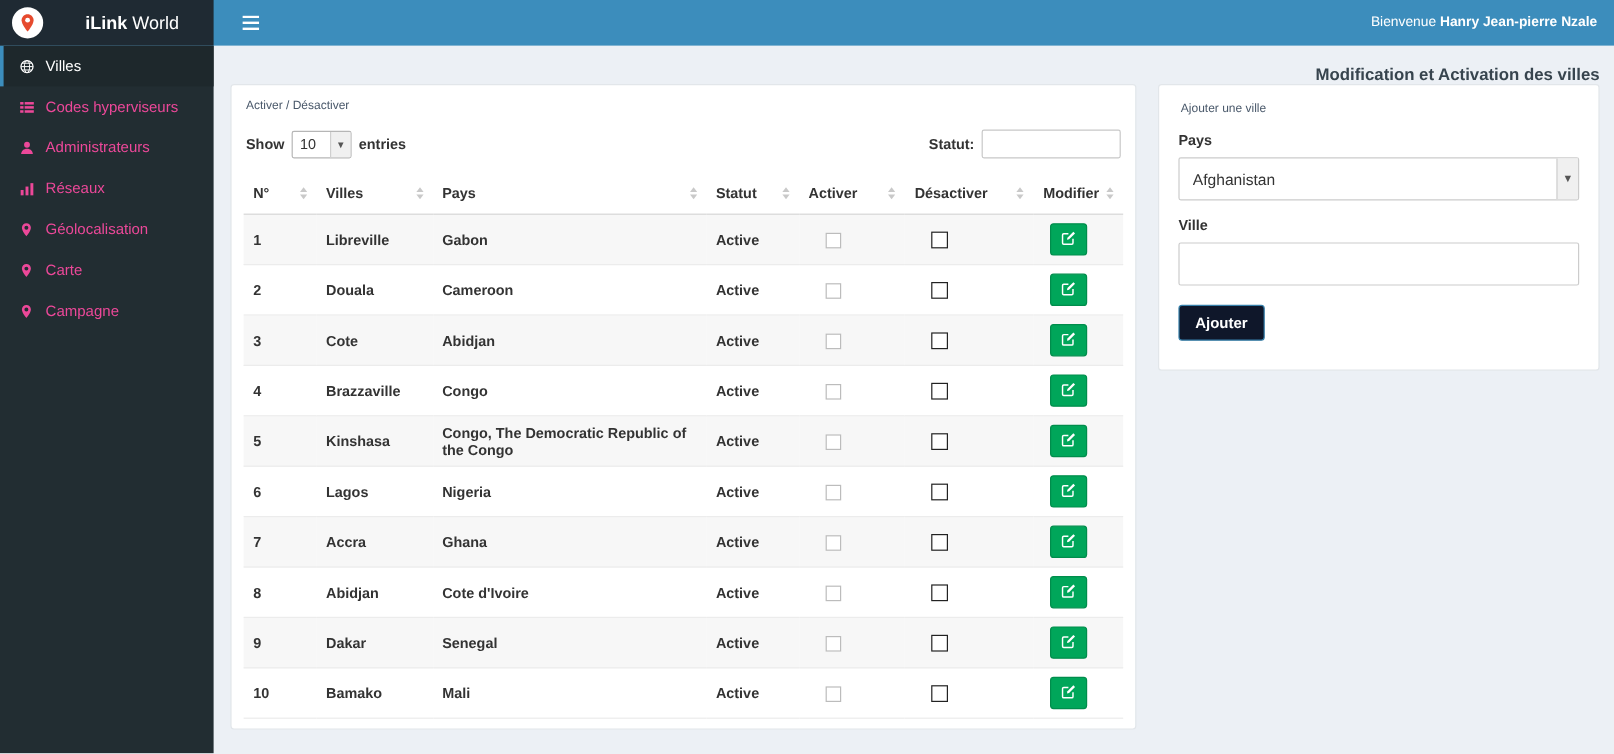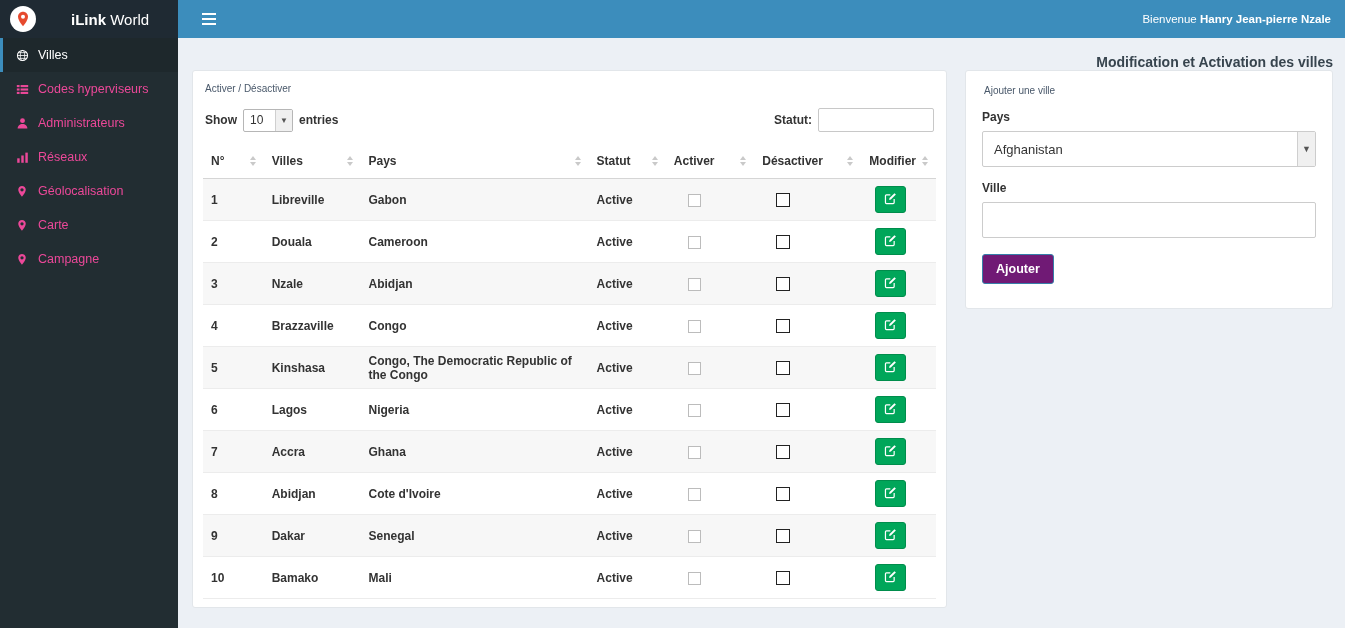--- a/index.html
+++ b/index.html
@@ -65,21 +65,21 @@
   .dt tbody tr:nth-child(odd){background:#f7f7f7;}
   .c-center{text-align:left;}
   .cb{appearance:none;-webkit-appearance:none;width:14px;height:14px;border:1.6px solid #222;background:#fff;margin:0 0 0 14px;display:inline-block;vertical-align:middle;}
   .cb.dim{border:1.4px solid #bcbcbc;width:13px;height:13px;}
   .edit-btn{width:31px;height:27px;background:#00a65a;border:1px solid #008d4c;border-radius:3px;display:flex;align-items:center;justify-content:center;cursor:pointer;margin-left:6px;}
 
   
   .fld-label{display:block;font-size:12px;font-weight:700;color:#333;margin:14px 0 7px;}
   .fld-label.first{margin-top:8px;}
   .txt{width:100%;height:36px;border:1px solid #ccc;border-radius:2px;box-sizing:border-box;padding:0 10px;font-size:13px;}
-  .btn-primary{margin-top:16px;background:#701a75;color:#fff;border:1px solid #367fa9;border-radius:3px;padding:7px 13px;font-size:12.5px;font-weight:600;cursor:pointer;}
+  .btn-primary{margin-top:16px;background:#0f172a;color:#fff;border:1px solid #367fa9;border-radius:3px;padding:7px 13px;font-size:12.5px;font-weight:600;cursor:pointer;}
 </style>
 </head>
 <body>
 
 <div class="app">
 
   <header class="topbar">
     <div class="brand">
       <span class="logo-circle">
         <svg width="16" height="16" viewBox="0 0 16 16">
@@ -291,21 +291,21 @@
                   <button class="edit-btn">
                     <span><svg width="13" height="13" viewBox="0 0 16 16">
                         <path d="M12.5 8.5V13a1.2 1.2 0 0 1-1.2 1.2H3A1.2 1.2 0 0 1 1.8 13V4.7A1.2 1.2 0 0 1 3 3.5h4.8" fill="none" stroke="#fff" stroke-width="1.5"></path>
                         <path d="M6.8 7.5 12.9 1.4l1.7 1.7-6.1 6.1-2.2.5z" fill="#fff"></path>
                       </svg></span>
                   </button>
                 </td>
               </tr>
               <tr>
                 <td>3</td>
-                <td>Nzale</td>
+                <td>Cote</td>
                 <td>Abidjan</td>
                 <td>Active</td>
                 <td class="c-center"><input type="checkbox" class="cb dim" disabled="" style=""></td>
                 <td class="c-center"><input type="checkbox" class="cb" style=""></td>
                 <td>
                   <button class="edit-btn">
                     <span><svg width="13" height="13" viewBox="0 0 16 16">
                         <path d="M12.5 8.5V13a1.2 1.2 0 0 1-1.2 1.2H3A1.2 1.2 0 0 1 1.8 13V4.7A1.2 1.2 0 0 1 3 3.5h4.8" fill="none" stroke="#fff" stroke-width="1.5"></path>
                         <path d="M6.8 7.5 12.9 1.4l1.7 1.7-6.1 6.1-2.2.5z" fill="#fff"></path>
                       </svg></span>

